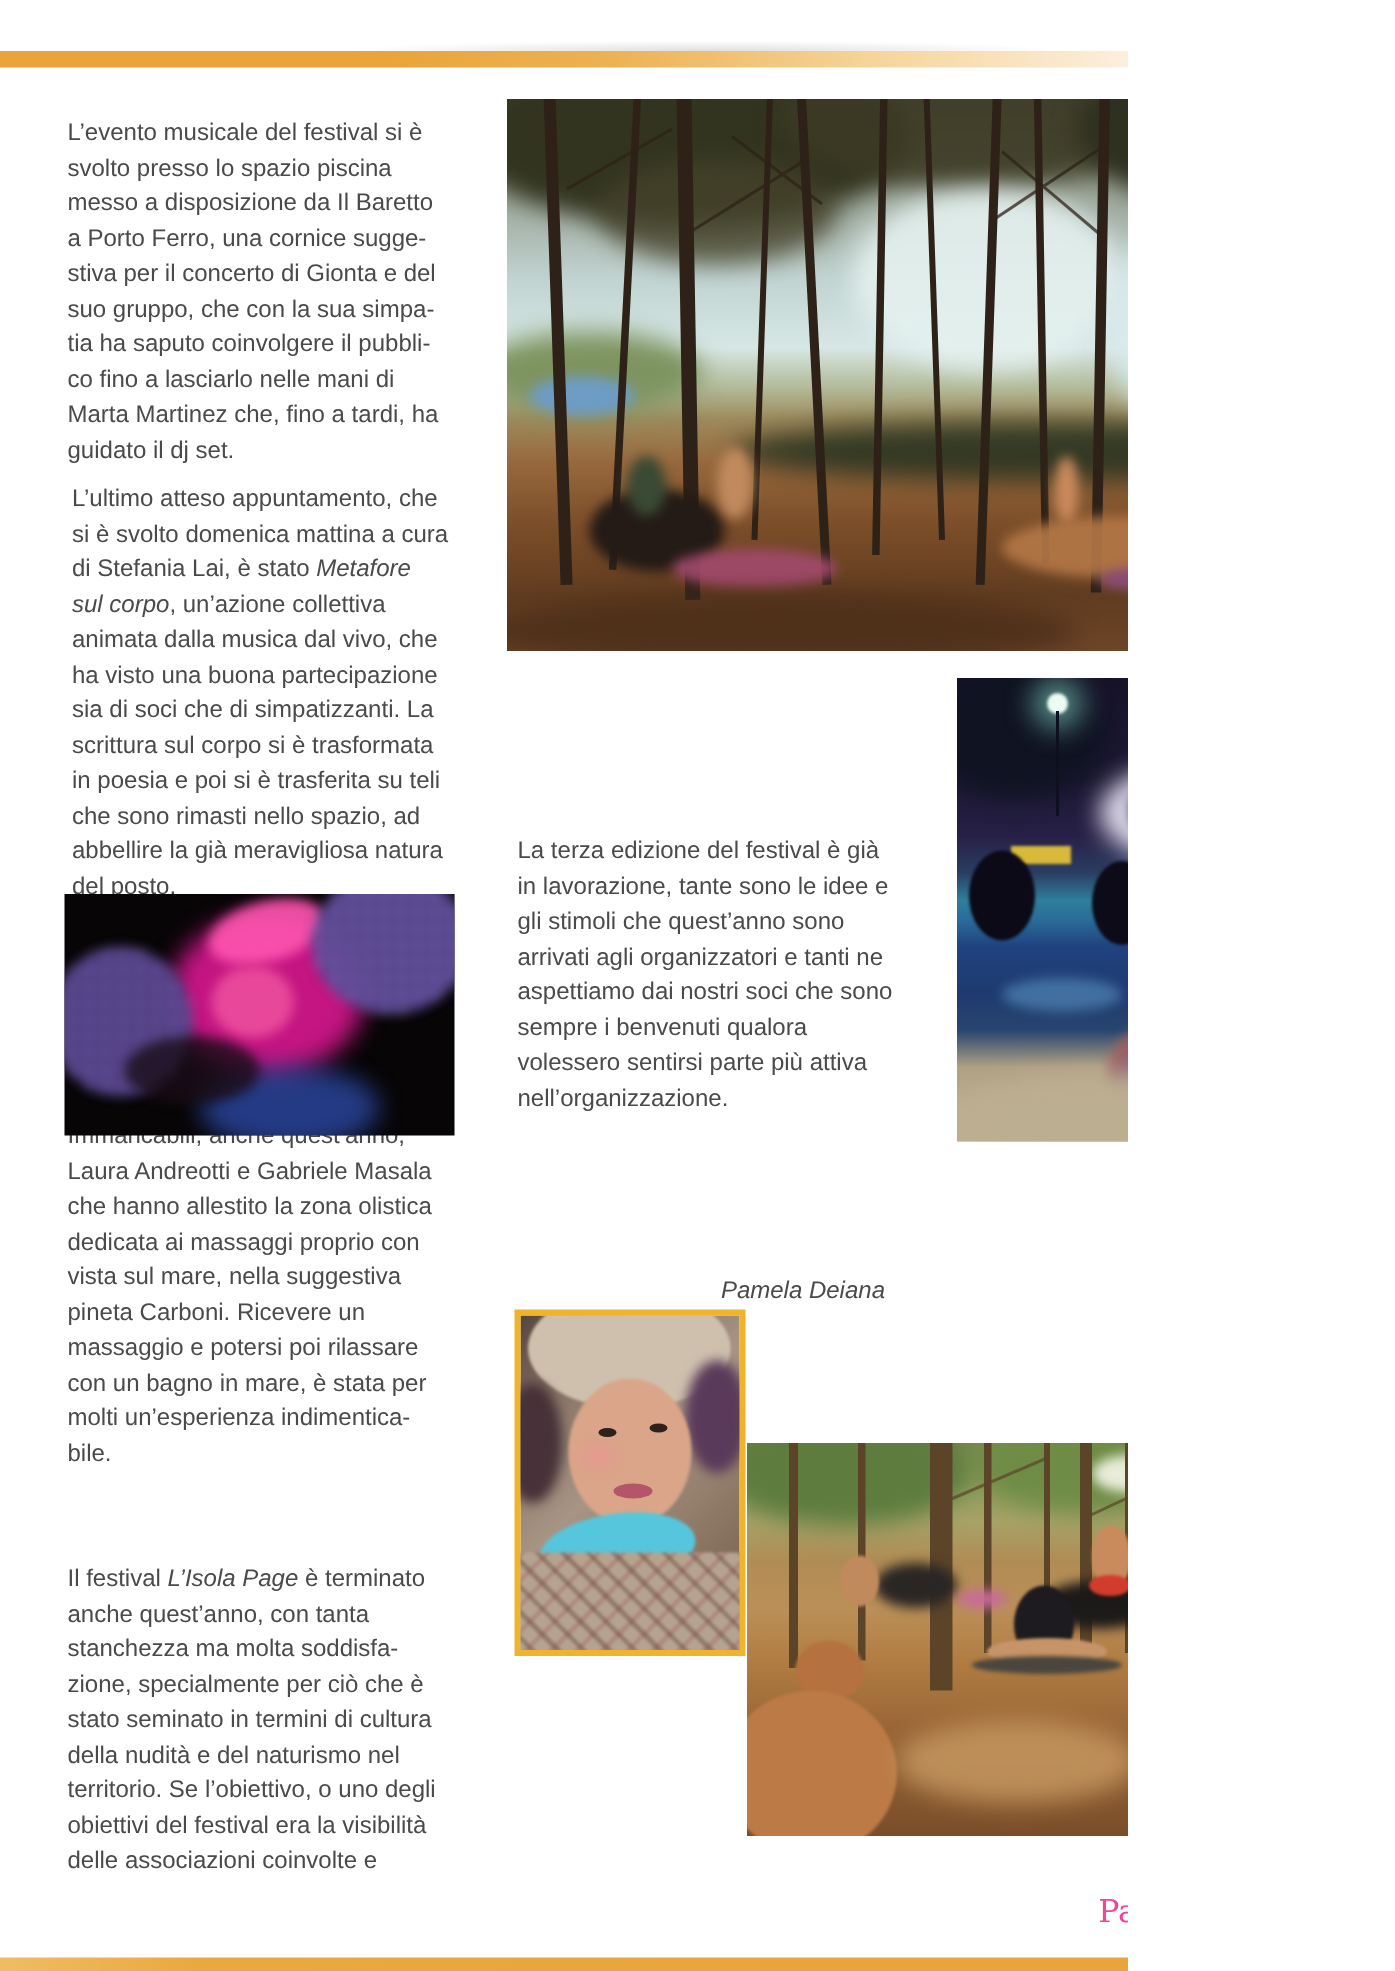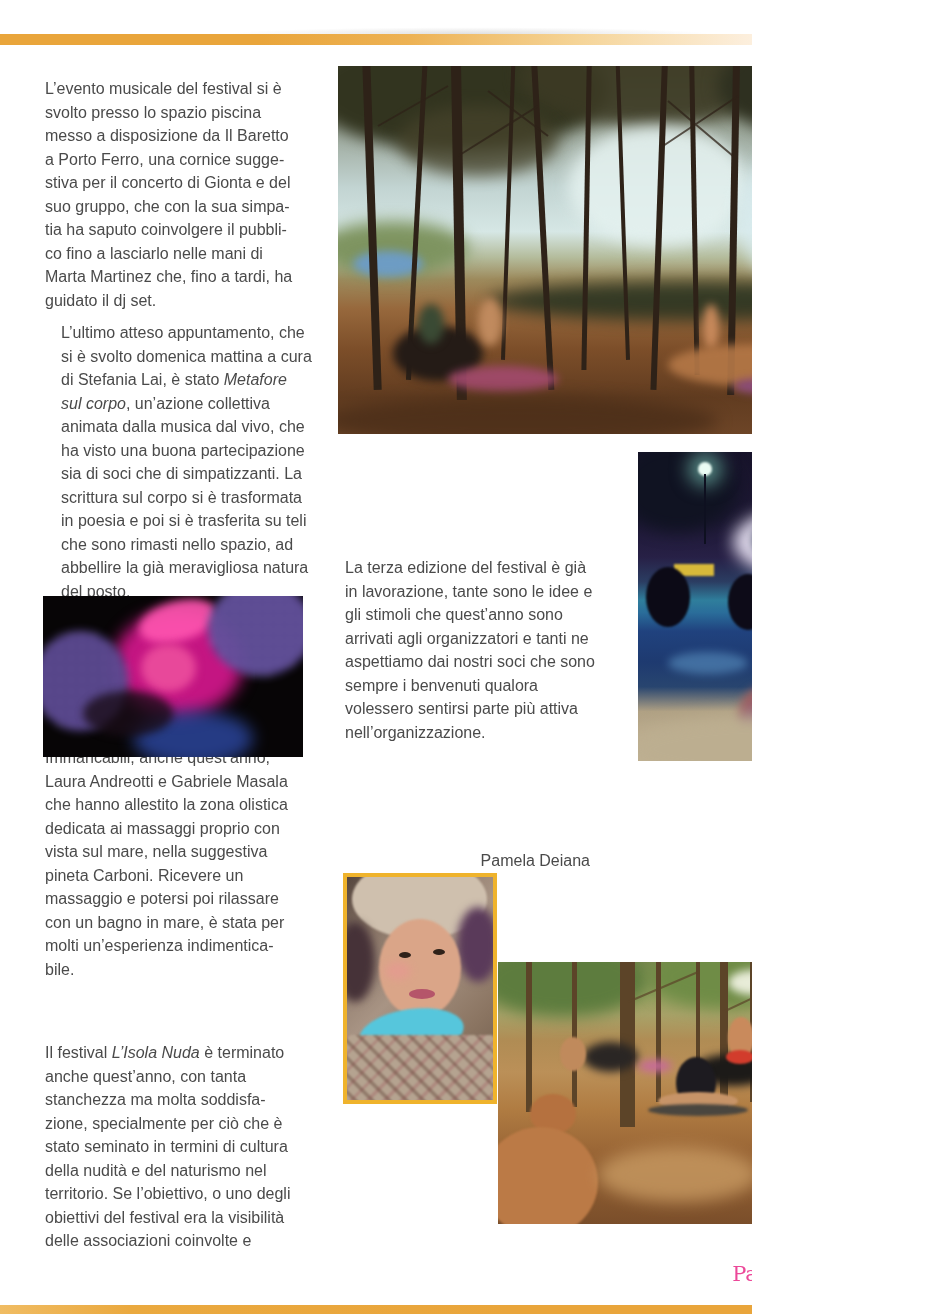--- a/index.html
+++ b/index.html
@@ -10,27 +10,27 @@
   .top-shadow{position:absolute;left:150px;top:19px;width:640px;height:15px;
     background:radial-gradient(ellipse 50% 60% at 50% 100%, rgba(110,110,110,.22), rgba(255,255,255,0) 75%);}
   .top-bar{position:absolute;left:0;top:34px;width:930px;height:11px;
     background:linear-gradient(to right,#e9a53b 0%,#e9a53b 28%,#edb254 44%,#f5d497 62%,#fceedb 80%,#ffffff 93%);}
   .bottom-bar{position:absolute;left:0;top:1305px;width:930px;height:9px;
     background:linear-gradient(to right,#f0bc63 0%,#eaa93f 14%,#e9a53b 55%,#e9a53b 100%);}
 
   
   .para{position:absolute;width:286px;font-size:16px;line-height:23.5px;color:#4a4a4a;}
   .p1{left:45px;top:61px}
-  .p2{left:61px;top:305px}
+  .p2{left:48px;top:305px}
   .p3{left:45px;top:730px}
   .p4{left:45px;top:1025px}
   .p5{left:345px;top:441px}
   .p6{left:345px;top:540px}
   .p7{left:345px;top:772px}
-  .signature{left:345px;top:833px;width:245px;text-align:right;}
+  .signature{left:345px;top:833px;width:245px;text-align:right;font-style:italic;}
   .page-num{position:absolute;left:708px;top:1262px;width:120px;text-align:center;
     font-family:"DejaVu Serif", serif;font-size:21px;color:#ec4899;}
   .footer-line{position:absolute;left:816px;top:1257px;width:2px;height:57px;background:#b3aa9e;}
 
   
   .photo{position:absolute;overflow:hidden;}
   .blob{position:absolute;border-radius:50%;}
   .soft{filter:blur(4px);}
   .softer{filter:blur(8px);}
   .crisp{filter:blur(1px);}
@@ -50,21 +50,21 @@
 <body>
 
 <div class="page">
 
   <div class="top-shadow"></div>
   <div class="top-bar"></div>
 
   <p class="para p1">L’evento musicale del festival si è<br>svolto presso lo spazio piscina<br>messo a disposizione da Il Baretto<br>a Porto Ferro, una cornice sugge-<br>stiva per il concerto di Gionta e del<br>suo gruppo, che con la sua simpa-<br>tia ha saputo coinvolgere il pubbli-<br>co fino a lasciarlo nelle mani di<br>Marta Martinez che, fino a tardi, ha<br>guidato il dj set.</p>
   <p class="para p2">L’ultimo atteso appuntamento, che<br>si è svolto domenica mattina a cura<br>di Stefania Lai, è stato <em>Metafore</em><br><em>sul corpo</em>, un’azione collettiva<br>animata dalla musica dal vivo, che<br>ha visto una buona partecipazione<br>sia di soci che di simpatizzanti. La<br>scrittura sul corpo si è trasformata<br>in poesia e poi si è trasferita su teli<br>che sono rimasti nello spazio, ad<br>abbellire la già meravigliosa natura<br>del posto.</p>
   <p class="para p3">Immancabili, anche quest’anno,<br>Laura Andreotti e Gabriele Masala<br>che hanno allestito la zona olistica<br>dedicata ai massaggi proprio con<br>vista sul mare, nella suggestiva<br>pineta Carboni. Ricevere un<br>massaggio e potersi poi rilassare<br>con un bagno in mare, è stata per<br>molti un’esperienza indimentica-<br>bile.</p>
-  <p class="para p4">Il festival <em>L’Isola Nuda</em> è terminato<br>anche quest’anno, con tanta<br>stanchezza ma molta soddisfa-<br>zione, specialmente per ciò che è<br>stato seminato in termini di cultura<br>della nudità e del naturismo nel<br>territorio. Se l’obiettivo, o uno degli<br>obiettivi del festival era la visibilità<br>delle associazioni coinvolte e</p>
+  <p class="para p4">Il festival <em>L’Isola Page</em> è terminato<br>anche quest’anno, con tanta<br>stanchezza ma molta soddisfa-<br>zione, specialmente per ciò che è<br>stato seminato in termini di cultura<br>della nudità e del naturismo nel<br>territorio. Se l’obiettivo, o uno degli<br>obiettivi del festival era la visibilità<br>delle associazioni coinvolte e</p>
 
   <p class="para p6">La terza edizione del festival è già<br>in lavorazione, tante sono le idee e<br>gli stimoli che quest’anno sono<br>arrivati agli organizzatori e tanti ne<br>aspettiamo dai nostri soci che sono<br>sempre i benvenuti qualora<br>volessero sentirsi parte più attiva<br>nell’organizzazione.</p>
   <p class="para signature">Pamela Deiana</p>
 
   <div class="photo photo-top-forest" aria-label="Daytime pine forest with musicians and people gathered on the ground">
     <div class="blob softer" style="left:-30px;top:-35px;width:300px;height:120px;background:#32341f;"></div>
     <div class="blob softer" style="left:180px;top:-40px;width:260px;height:100px;background:#3c3a24;opacity:.9;"></div>
     <div class="blob softer" style="left:380px;top:-35px;width:240px;height:110px;background:#2e3020;"></div>
     <div class="blob softer" style="left:60px;top:40px;width:160px;height:70px;background:#45422a;opacity:.8;"></div>
     <div class="blob softer" style="left:230px;top:60px;width:180px;height:120px;background:#e4f1ef;opacity:.9;"></div>

